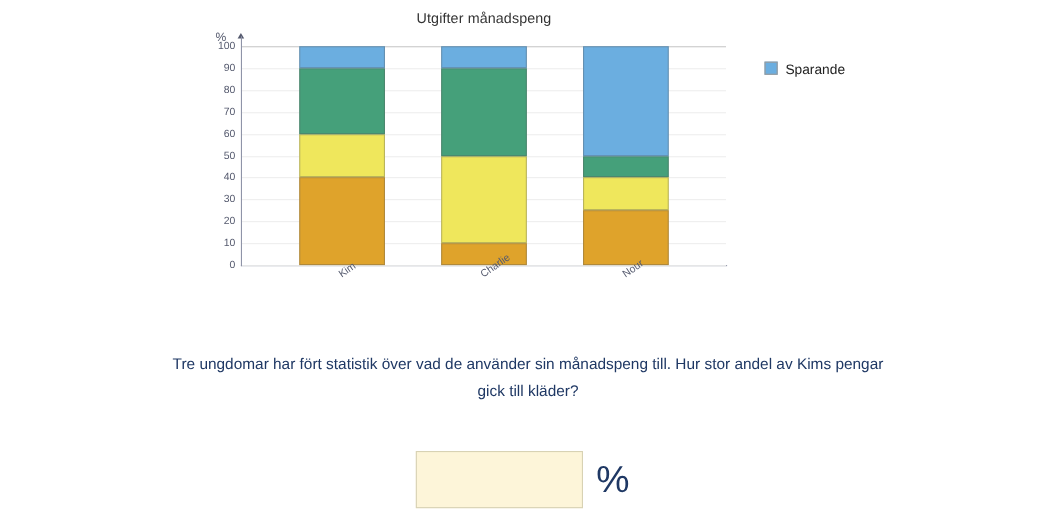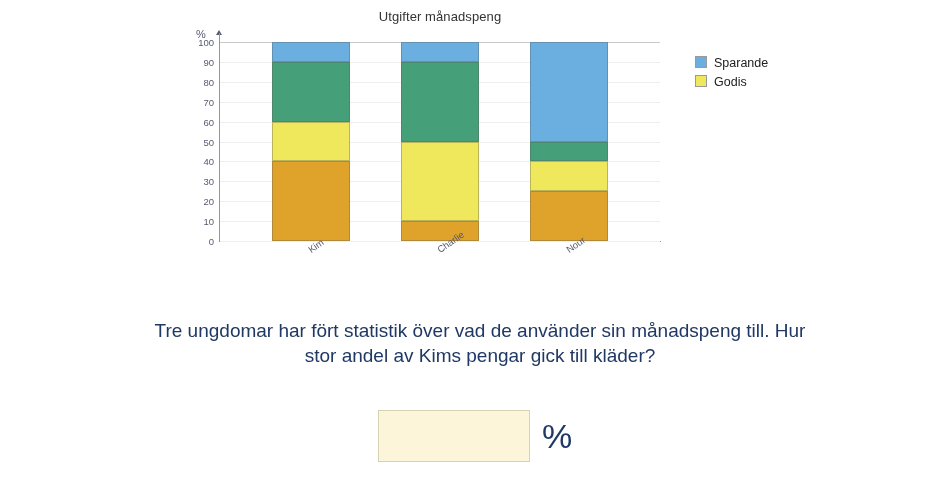--- a/index.html
+++ b/index.html
@@ -157,21 +157,21 @@
     white-space: nowrap;
   }
 
   
   #question {
     position: absolute;
     left: 150px;
     top: 318px;
     width: 660px;
     text-align: center;
-    font-size: 19px;
+    font-size: 14px;
     line-height: 25px;
     color: #1f3864;
   }
 
   
   #answer-row {
     position: absolute;
     left: 378px;
     top: 410px;
     display: flex;
@@ -262,24 +262,20 @@
       <div class="x-label" style="left: 306px;">Kim</div>
       <div class="x-label" style="left: 435px;">Charlie</div>
       <div class="x-label" style="left: 564px;">Nour</div>
     </div>
 
   <div id="legend">
       <div class="legend-row">
         <span class="legend-swatch" style="background: rgb(107, 174, 224);"></span>
         <span class="legend-label">Sparande</span>
       </div>
-      <div class="legend-row">
-        <span class="legend-swatch" style="background: rgb(239, 231, 92);"></span>
-        <span class="legend-label">Godis</span>
-      </div>
     </div>
 </div>
 
 <div id="question">Tre ungdomar har fört statistik över vad de använder sin månadspeng till. Hur stor andel av Kims pengar gick till kläder?</div>
 
 <div id="answer-row">
   <input id="answer-input" type="text" placeholder="" style="">
   <span id="percent-sign">%</span>
 </div>
 

